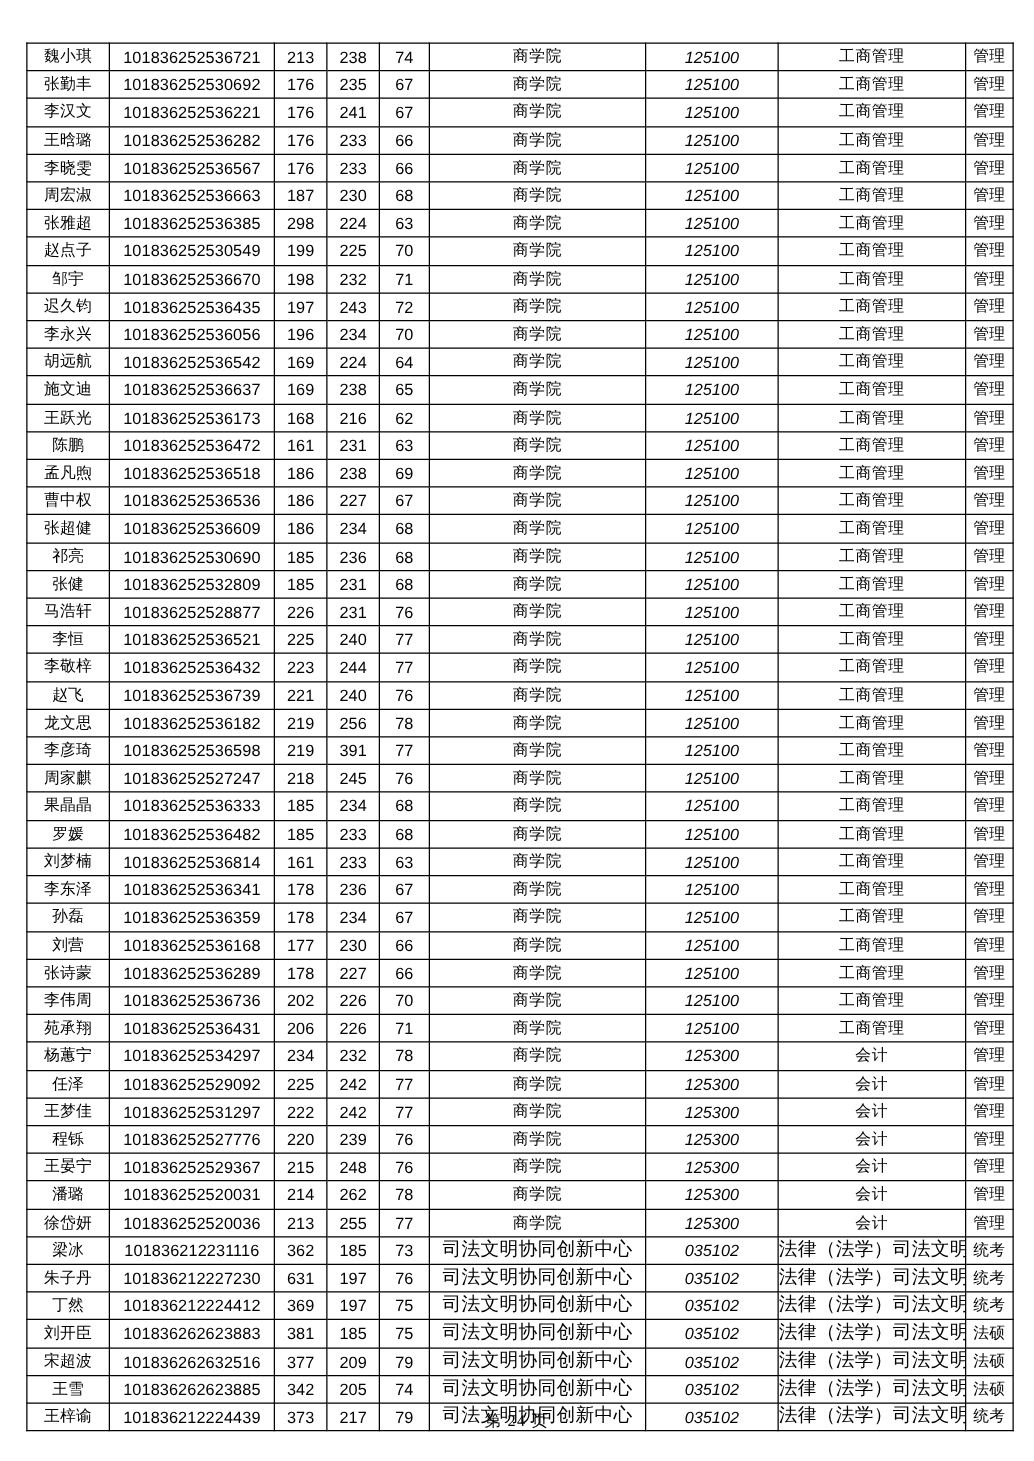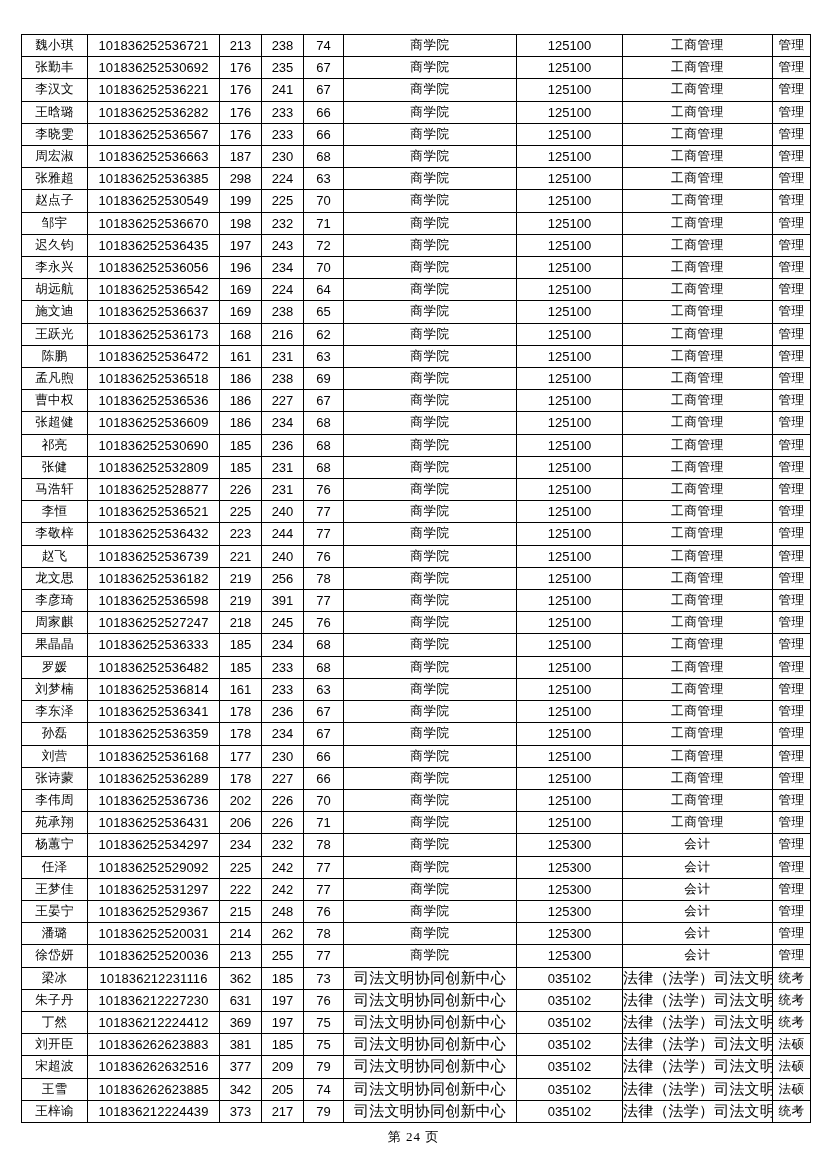--- a/index.html
+++ b/index.html
@@ -70,20 +70,21 @@
     font-size: 13px;
     letter-spacing: 0.1px;
   }
   td.score {
     font-family: "Liberation Sans", "DejaVu Sans", sans-serif;
     font-size: 13px;
   }
   td.code {
     font-family: "Liberation Sans", "DejaVu Sans", sans-serif;
     font-size: 13px;
+    font-style: italic;
   }
   td.cn {
     font-size: 12.6px;
     letter-spacing: 0.6px;
   }
   td.cn-tight {
     font-size: 15px;
     letter-spacing: 0.2px;
   }
   td.type {
@@ -544,20 +545,31 @@
             <td class="num">101836252531297</td>
             <td class="score">222</td>
             <td class="score">242</td>
             <td class="score">77</td>
             <td class="cn">商学院</td>
             <td class="code">125300</td>
             <td class="cn">会计</td>
             <td class="type">管理</td>
           </tr>
           <tr>
+            <td class="name">程铄</td>
+            <td class="num">101836252527776</td>
+            <td class="score">220</td>
+            <td class="score">239</td>
+            <td class="score">76</td>
+            <td class="cn">商学院</td>
+            <td class="code">125300</td>
+            <td class="cn">会计</td>
+            <td class="type">管理</td>
+          </tr>
+          <tr>
             <td class="name">王晏宁</td>
             <td class="num">101836252529367</td>
             <td class="score">215</td>
             <td class="score">248</td>
             <td class="score">76</td>
             <td class="cn">商学院</td>
             <td class="code">125300</td>
             <td class="cn">会计</td>
             <td class="type">管理</td>
           </tr>

